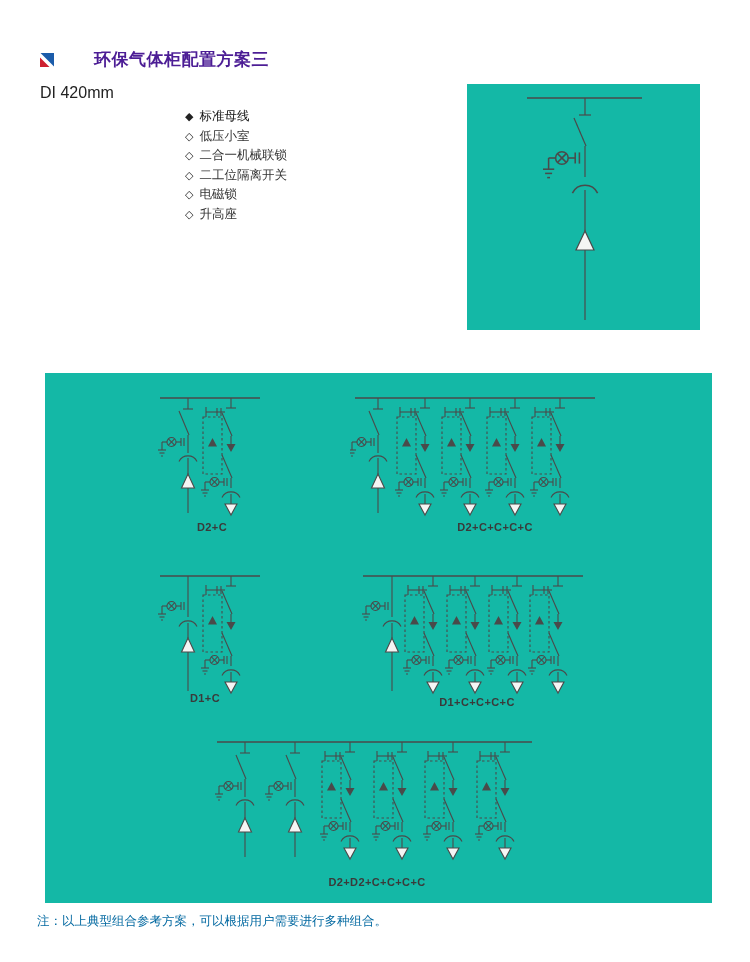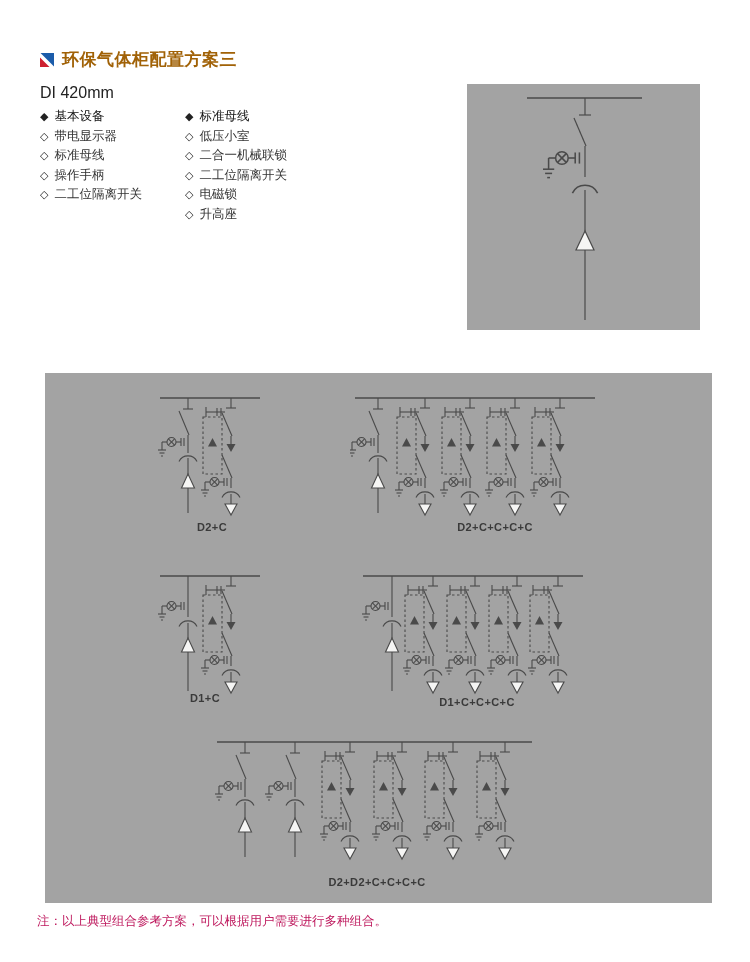--- a/index.html
+++ b/index.html
@@ -4,35 +4,35 @@
 <style>
   * { margin:0; padding:0; box-sizing:border-box; }
   html,body { background:#ffffff; }
   .page {
     position:relative; width:750px; height:962px; margin:0 auto;
     background:#ffffff; overflow:hidden;
     font-family:"Liberation Sans", sans-serif; color:#333;
   }
   .section-header { position:absolute; display:flex; align-items:center; gap:8px; }
   .section-header .marker { width:14px; height:14px; flex:0 0 auto; }
-  .section-header .title-text { font-size:17px; font-weight:bold; color:#a16207; letter-spacing:0.5px; }
+  .section-header .title-text { font-size:17px; font-weight:bold; color:#4c1d95; letter-spacing:0.5px;margin-left:32px; }
   .model-label { position:absolute; left:40px; top:84px; font-size:16px; color:#222; }
   .equip-list { position:absolute; list-style:none; font-size:12.5px; color:#333; }
   .equip-list li { line-height:19.5px; white-space:nowrap; }
   .equip-list li .bullet { margin-right:6px; font-size:11px; color:#222; }
   .equip-list li.list-header { color:#111; }
-  .panel { position:absolute; background:#a3a3a3; }
+  .panel { position:absolute; background:#14b8a6; }
   .panel-config-diagram { left:467px; top:84px; width:233px; height:246px; }
   .panel-combos { left:45px; top:373px; width:667px; height:530px; }
   .diagram-svg { position:absolute; display:block; }
   .diagram-label {
     position:absolute; transform:translateX(-50%);
     font-size:11px; font-weight:bold; color:#3a3a3a; letter-spacing:0.4px; white-space:nowrap;
   }
-  .note-text { position:absolute; left:37px; top:913px; font-size:12.5px; color:#be185d; }
+  .note-text { position:absolute; left:37px; top:913px; font-size:12.5px; color:#0369a1; }
   .defs-holder { position:absolute; width:0; height:0; overflow:hidden; }
 </style>
 </head>
 <body>
 
 <div class="page">
 
   <svg class="defs-holder" aria-hidden="true">
     <defs>
 
@@ -98,37 +98,20 @@
   <div class="section-header" style="left:40px; top:48px;">
     <svg class="marker" viewBox="0 0 14 14">
       <polygon points="0.5,0 14,0 14,13.5" fill="#1b5caa"></polygon>
       <polygon points="0,4.5 0,14 9.5,14" fill="#ce2130"></polygon>
     </svg>
     <span class="title-text">环保气体柜配置方案三</span>
   </div>
 
   <div class="model-label">DI 420mm</div>
 
-  <ul class="equip-list" style="left:40px; top:107px;">
-    <li class="list-header">
-      <span class="bullet">◆</span><span>基本设备</span>
-    </li>
-    <li>
-      <span class="bullet">◇</span><span>带电显示器</span>
-    </li>
-    <li>
-      <span class="bullet">◇</span><span>标准母线</span>
-    </li>
-    <li>
-      <span class="bullet">◇</span><span>操作手柄</span>
-    </li>
-    <li>
-      <span class="bullet">◇</span><span>二工位隔离开关</span>
-    </li>
-  </ul>
 
   <ul class="equip-list" style="left:185px; top:107px;">
     <li class="list-header">
       <span class="bullet">◆</span><span>标准母线</span>
     </li>
     <li>
       <span class="bullet">◇</span><span>低压小室</span>
     </li>
     <li>
       <span class="bullet">◇</span><span>二合一机械联锁</span>

